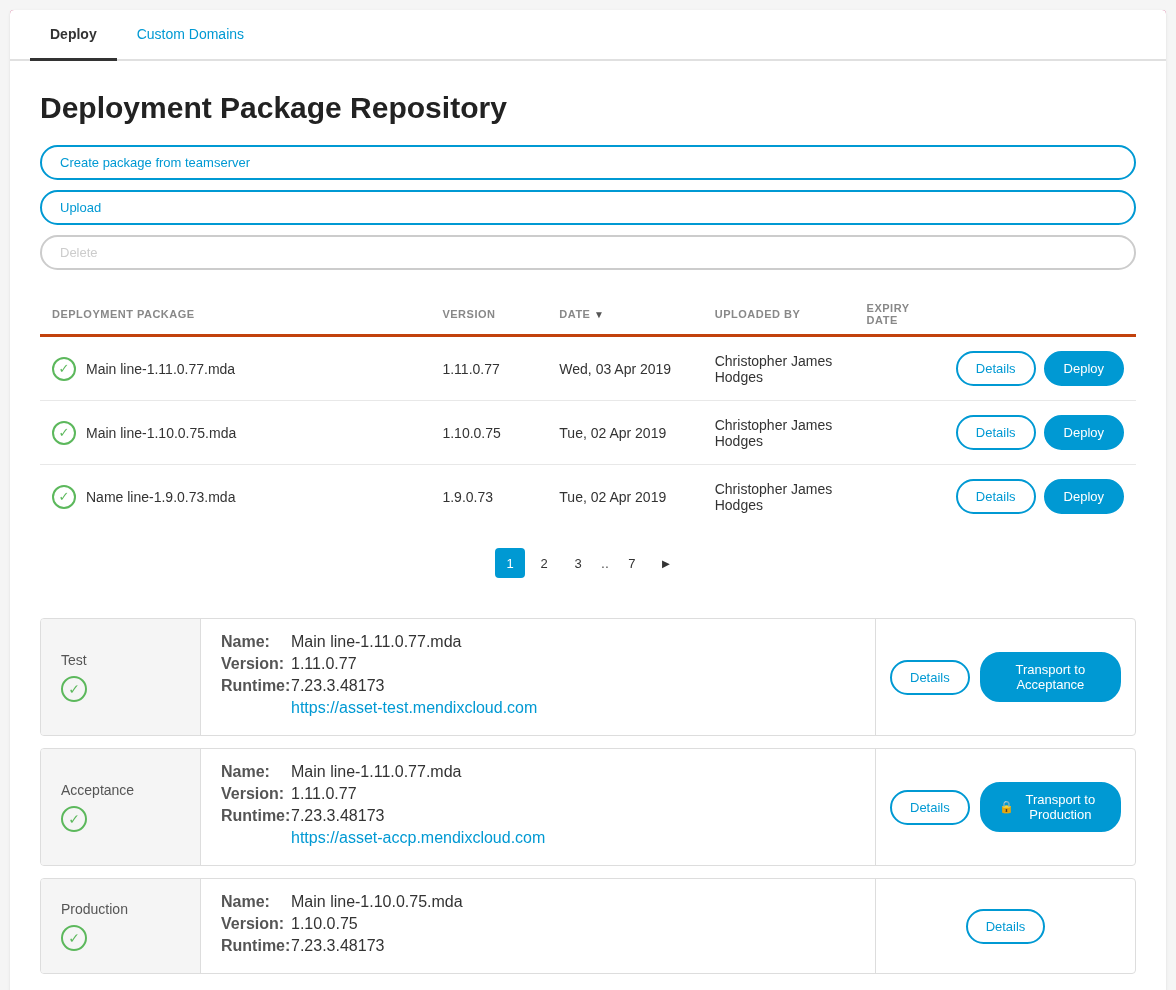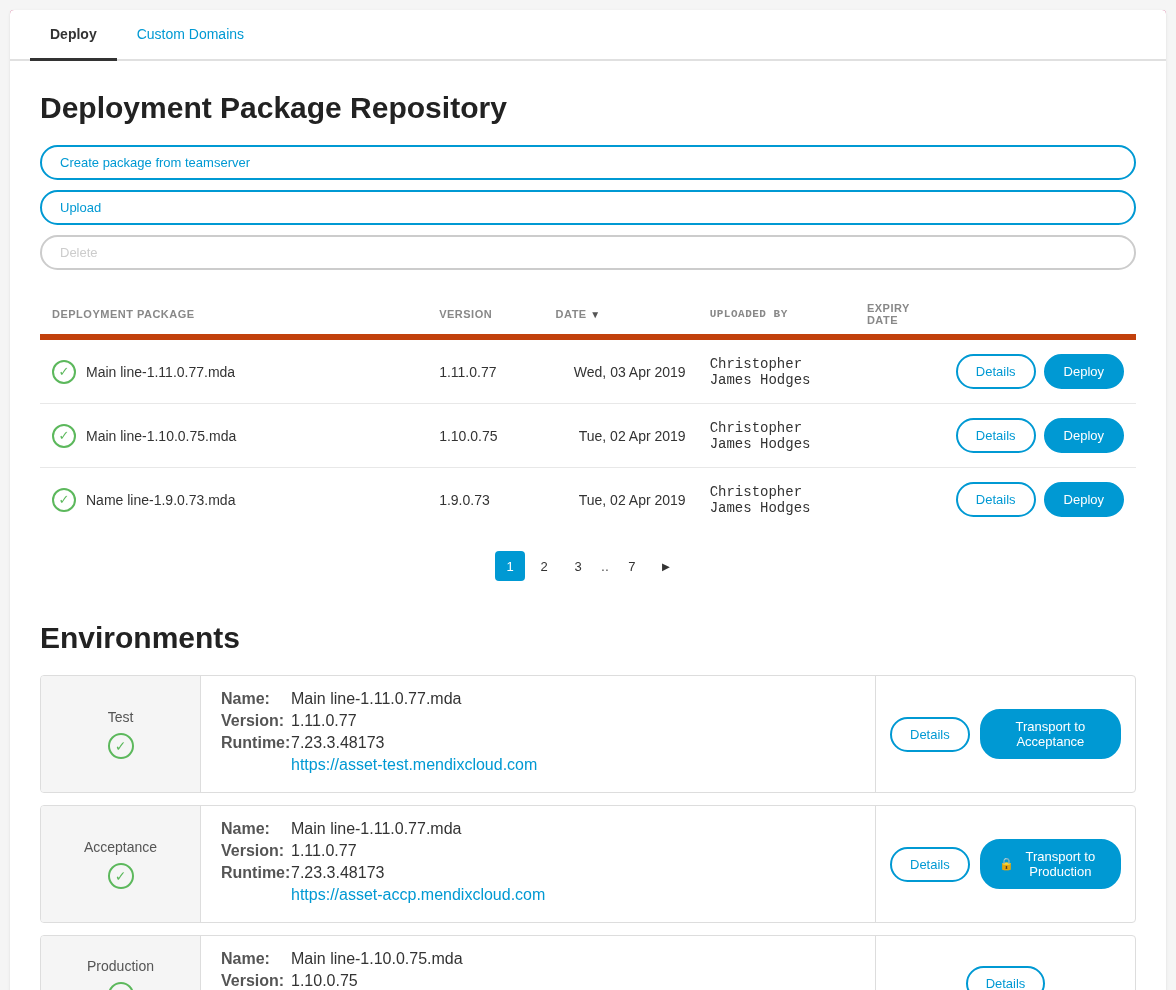--- a/index.html
+++ b/index.html
@@ -21,57 +21,57 @@
     
     .btn { display: inline-flex; align-items: center; padding: 8px 18px; border-radius: 20px; cursor: pointer; font-size: 13px; font-weight: 500; border: 2px solid; transition: all 0.2s; }
     .btn-outline { background: #fff; border-color: #0099d3; color: #0099d3; }
     .btn-solid { background: #0099d3; border-color: #0099d3; color: #fff; }
     .btn-disabled { background: #fff; border-color: #ccc; color: #ccc; cursor: not-allowed; }
 
     .actions-row { display: flex; gap: 10px; margin-bottom: 24px; flex-direction: column; }
 
     
     .pkg-table { width: 100%; border-collapse: collapse; }
-    .pkg-table th { text-align: left; font-size: 11px; font-weight: 600; color: #888; text-transform: uppercase; padding: 8px 12px; border-bottom: 6px solid #c2410c; letter-spacing: 0.5px; }
+    .pkg-table th { text-align: left; font-size: 11px; font-weight: 600; color: #888; text-transform: uppercase; padding: 8px 12px; border-bottom: 3px solid #c2410c; letter-spacing: 0.5px; }
     .pkg-table td { padding: 14px 12px; border-bottom: 1px solid #e8e8e8; vertical-align: middle; }
     .pkg-table tr:last-child td { border-bottom: none; }
     .sort-icon { color: #555; font-size: 10px; }
 
     .check-icon { display: inline-flex; align-items: center; justify-content: center; width: 24px; height: 24px; border-radius: 50%; border: 2px solid #5cb85c; color: #5cb85c; font-size: 13px; }
 
     .pkg-name-cell { display: flex; align-items: center; gap: 10px; }
 
     .row-actions { display: flex; gap: 8px; justify-content: flex-end; align-items: center; }
 
     
     .pagination { display: flex; align-items: center; justify-content: center; gap: 4px; padding: 20px 0 10px; }
     .page-btn { width: 30px; height: 30px; display: flex; align-items: center; justify-content: center; border-radius: 4px; cursor: pointer; font-size: 13px; color: #333; border: none; background: none; }
     .page-btn.active { background: #0099d3; color: #fff; border-radius: 4px; }
     .page-ellipsis { padding: 0 4px; color: #555; }
 
     
     .environments-section { margin-top: 30px; }
 
     .env-card { border: 1px solid #ddd; border-radius: 4px; margin-bottom: 12px; display: flex; overflow: hidden; }
-    .env-label-col { background: #f5f5f5; width: 160px; flex-shrink: 0; display: flex; flex-direction: column; align-items: center; justify-content: center; padding: 20px; border-right: 1px solid #ddd; gap: 8px; }
+    .env-label-col { background: #f5f5f5; width: 160px; flex-shrink: 0; display: flex; flex-direction: column; align-items: flex-start; justify-content: center; padding: 20px; border-right: 1px solid #ddd; gap: 8px; }
     .env-label { font-size: 14px; color: #555; font-weight: 500; }
     .env-check { display: inline-flex; align-items: center; justify-content: center; width: 26px; height: 26px; border-radius: 50%; border: 2px solid #5cb85c; color: #5cb85c; font-size: 14px; }
     .env-details-col { flex: 1; padding: 14px 20px; }
     .env-detail-row { display: flex; margin-bottom: 4px; font-size: 16px; }
     .env-detail-label { font-weight: 600; color: #555; min-width: 70px; }
     .env-detail-value { color: #333; }
     .env-detail-link { color: #0099d3; text-decoration: none; }
     .env-actions-col { width: 260px; flex-shrink: 0; display: flex; align-items: center; justify-content: center; gap: 10px; padding: 14px; border-left: 1px solid #ddd; }
 
     .lock-icon { margin-right: 5px; font-size: 12px; }
 
     .col-deploy-pkg { width: 45%; }
     .col-version { width: 12%; }
-    .col-date { width: 18%; text-align: right; }
-    .col-uploaded { width: 16%; font-family: Liberation Mono, monospace; }
+    .col-date { width: 18%; }
+    .col-uploaded { width: 16%; }
     .col-expiry { width: 9%; }
   </style>
 </head>
 <body>
 
 <div class="page-container">
 
   <div class="tabs-bar">
     <div class="tab-item tab-deploy">Deploy</div>
     <div class="tab-item">Custom Domains</div>
@@ -162,21 +162,20 @@
     <div class="pagination">
       <button class="page-btn active">1</button>
       <button class="page-btn">2</button>
       <button class="page-btn">3</button>
       <span class="page-ellipsis">..</span>
       <button class="page-btn">7</button>
       <button class="page-btn">►</button>
     </div>
 
     <div class="environments-section">
-      <h2 class="section-title">Environments</h2>
 
       <div id="env-cards">
           <div class="env-card">
     <div class="env-label-col">
       <span class="env-label">Test</span>
       <span class="env-check">✓</span>
     </div>
     <div class="env-details-col">
       <div class="env-detail-row">
         <span class="env-detail-label">Name:</span>

